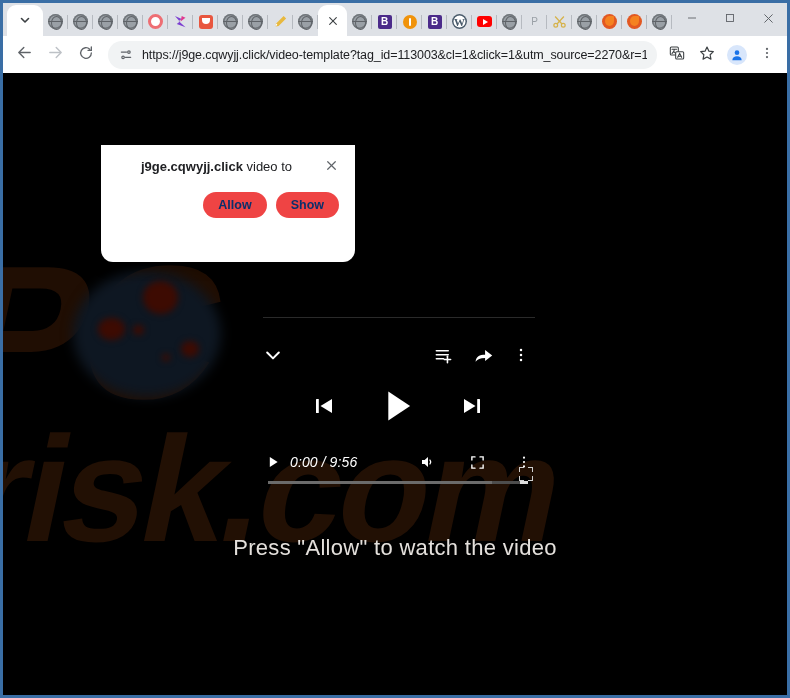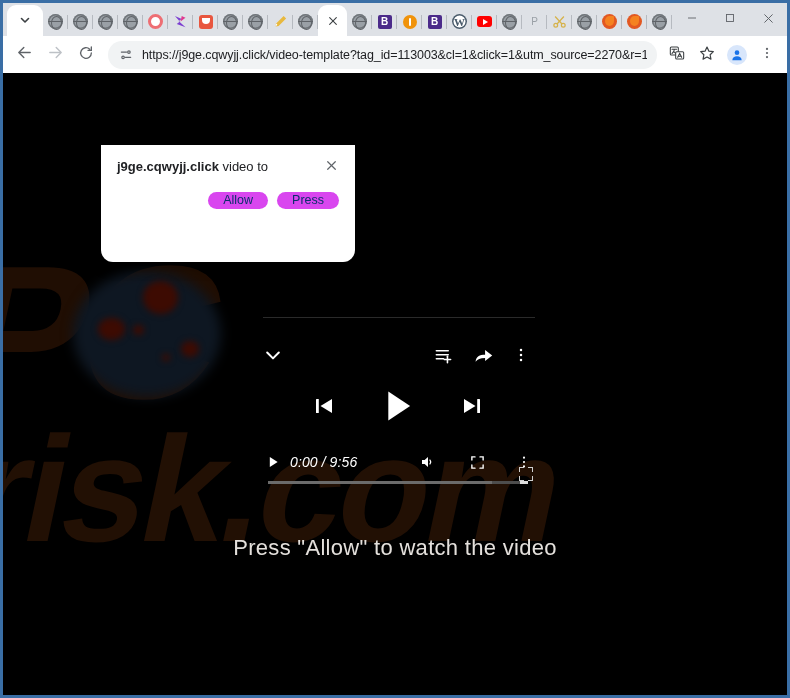--- a/index.html
+++ b/index.html
@@ -222,32 +222,32 @@
     background:#fff;
     border-radius: 0 0 12px 12px;
     box-shadow: 0 4px 14px rgba(0,0,0,.35), 0 1px 3px rgba(0,0,0,.25);
     padding: 14px 16px 0 16px;
   }
   .perm-head { display:flex; align-items:flex-start; }
   .perm-title {
     font-size: 13px; color:#202124; flex:1 1 auto; line-height:1.3;
     padding-right: 8px;
   }
-  .perm-title b { font-weight:700; }
+  .perm-title b { font-weight:700;margin-left:24px; }
   .perm-close { width:16px;height:16px;flex:0 0 16px;display:flex;align-items:center;justify-content:center;color:#5f6368; }
   .perm-row { display:flex; align-items:center; margin-top:15px; gap:11px; padding-left:3px;}
   .perm-row-icon { width:16px;height:16px;flex:0 0 16px;display:flex;align-items:center;justify-content:center;color:#3c4043; }
   .perm-row-label { font-size:12.5px; color:#3c4043; }
   .perm-actions { display:flex; justify-content:flex-end; gap:9px; margin-top:16px; }
   .pill {
-    height:17px; min-width:54px;
+    height:26px; min-width:54px;
     border-radius:13px;
-    background:#d946ef;
+    background:#ef4444;
     color:#0b2f6b;
-    font-size:12.5px; font-weight:400;
+    font-size:12.5px; font-weight:700;
     display:flex;align-items:center;justify-content:center;
     padding: 0 15px;
     border:none; cursor:pointer;
     font-family:"Liberation Sans", sans-serif;
   }
 </style>
 </head>
 <body>
 
 <div class="window">
@@ -609,18 +609,18 @@
                 <line x1="5" y1="5" x2="19" y2="19"></line>
                 <line x1="19" y1="5" x2="5" y2="19"></line>
               </svg>
           </span>
         </div>
       </div>
 
 
       <div class="perm-actions">
         <button class="pill">Allow</button>
-        <button class="pill">Press</button>
+        <button class="pill">Show</button>
       </div>
     </div>
 
   </div>
 </div>
 
 </body></html>

